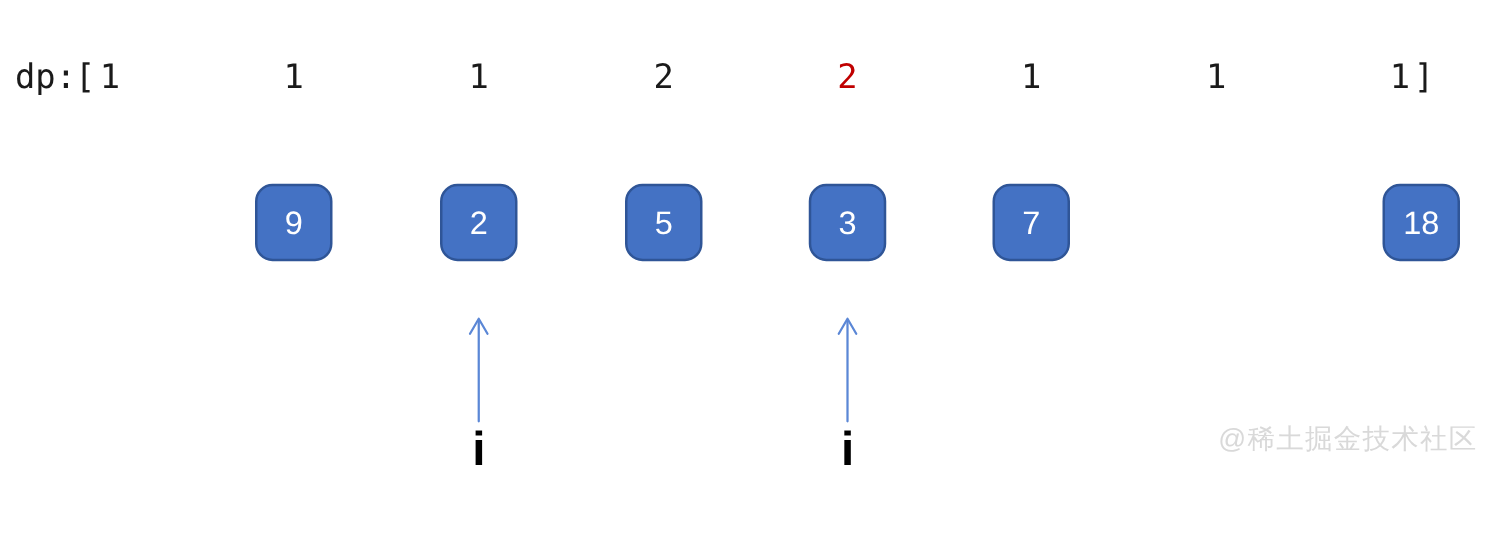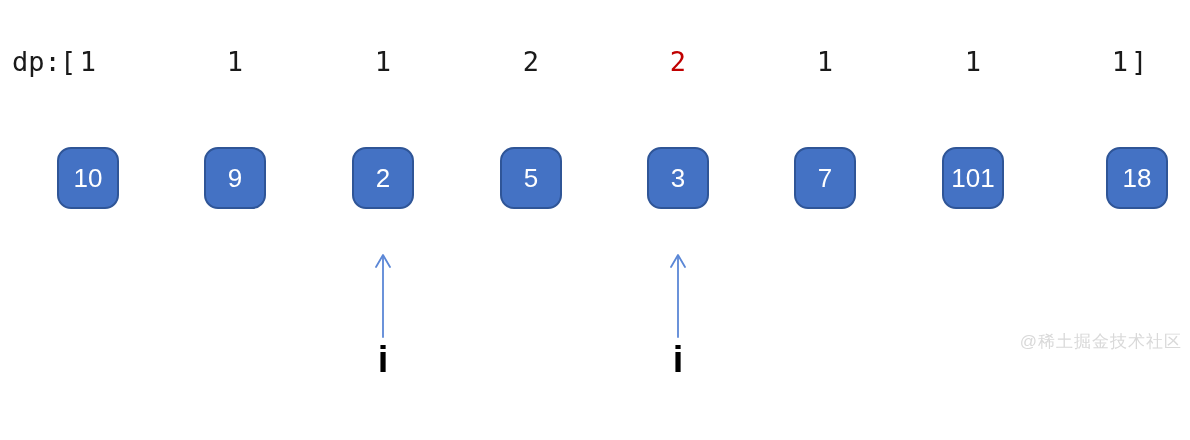--- a/index.html
+++ b/index.html
@@ -90,22 +90,22 @@
     line-height: 48px;
     color: var(--pointer-label, #000000);
   }
   .ptr-label.p-j { left: 353px; }
   .ptr-label.p-i { left: 648px; }
 
   
   .watermark {
     position: absolute;
     right: 8px;
-    bottom: 19px;
-    font-size: 17px;
+    bottom: 6px;
+    font-size: 22px;
     letter-spacing: 1px;
     color: var(--watermark, #d9d9d9);
     font-family: "Liberation Sans", sans-serif;
   }
 </style>
 </head>
 <body>
 
 <div class="canvas">
 
@@ -116,40 +116,34 @@
     <span class="dp-val c1">1</span>
     <span class="dp-val c2">1</span>
     <span class="dp-val c3">2</span>
     <span class="dp-val c4 hl">2</span>
     <span class="dp-val c5">1</span>
     <span class="dp-val c6">1</span>
     <span class="dp-val c7">1</span>
     <span class="bracket close">]</span>
   </div>
 
-  <div class="box b0">
-    <span>10</span>
-  </div>
   <div class="box b1">
     <span>9</span>
   </div>
   <div class="box b2">
     <span>2</span>
   </div>
   <div class="box b3">
     <span>5</span>
   </div>
   <div class="box b4">
     <span>3</span>
   </div>
   <div class="box b5">
     <span>7</span>
-  </div>
-  <div class="box b6">
-    <span>101</span>
   </div>
   <div class="box b7">
     <span>18</span>
   </div>
 
   <div class="arrow a-j">
     <svg viewBox="0 0 24 90" xmlns="http://www.w3.org/2000/svg">
       <line x1="12" y1="87" x2="12" y2="6"></line>
       <polyline points="5,17 12,5 19,17"></polyline>
     </svg>

